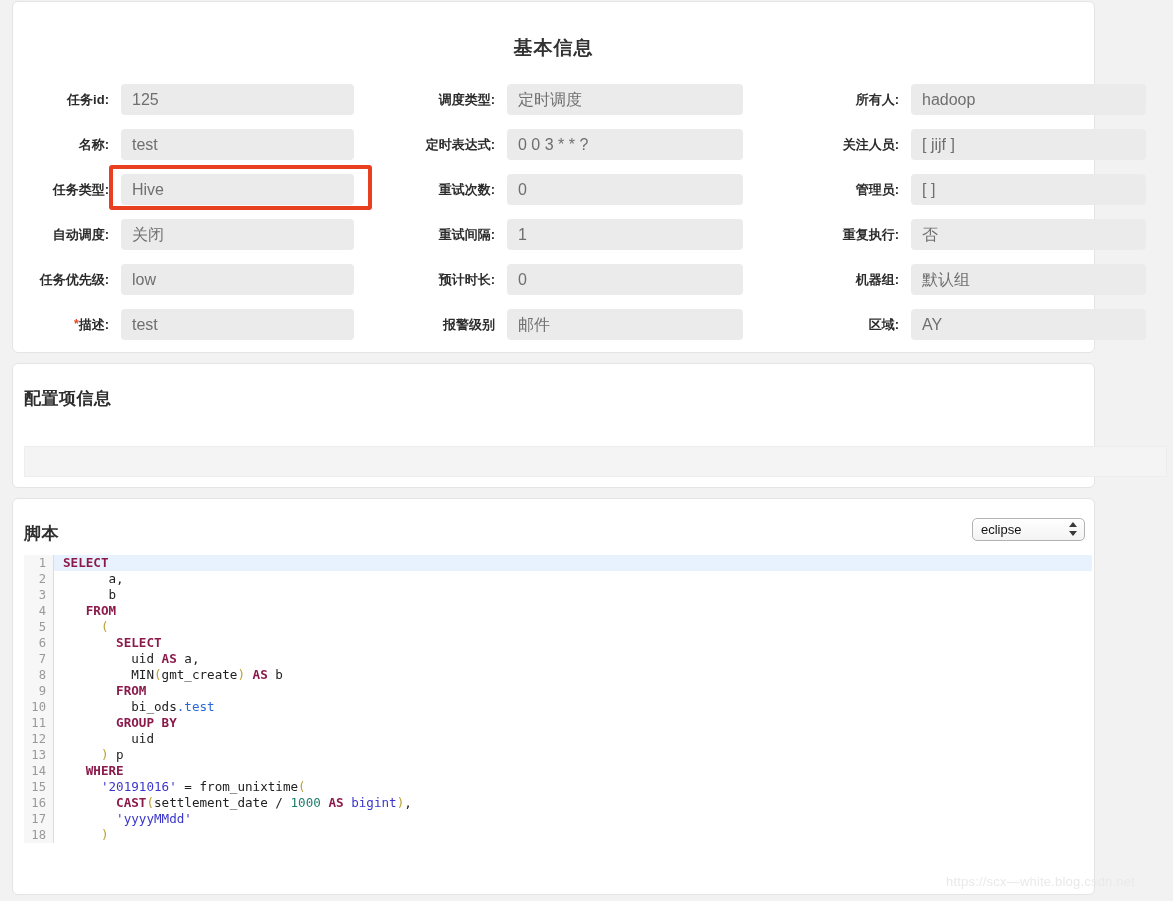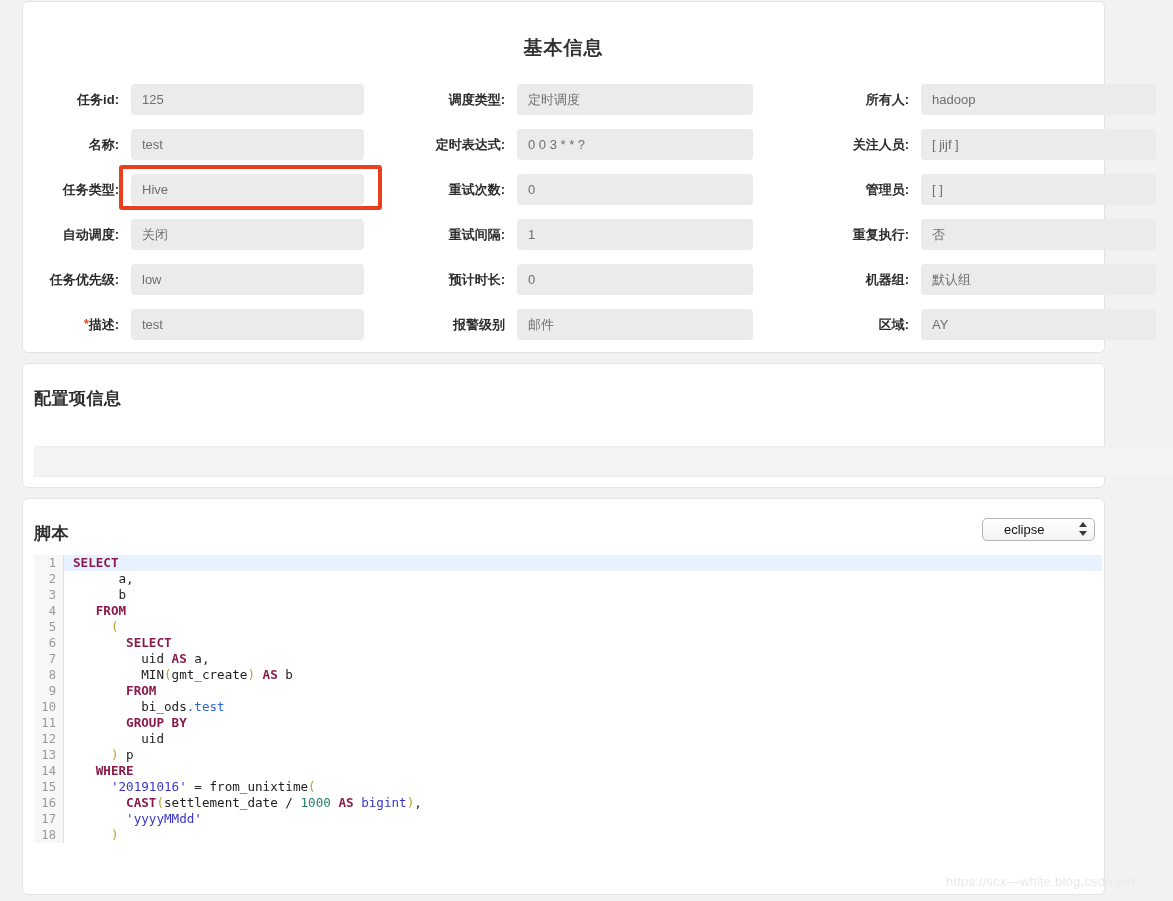--- a/index.html
+++ b/index.html
@@ -13,21 +13,21 @@
     width: 1173px;
     height: 901px;
     position: relative;
     overflow: hidden;
     background: #f2f2f2;
   }
 
   
   .card {
     position: absolute;
-    left: 22px;
+    left: 12px;
     width: 1083px;
     background: #ffffff;
     border: 1px solid #e4e4e4;
     border-radius: 6px;
   }
   #card-basic   { top: 1px;   height: 352px; }
   #card-config  { top: 363px; height: 125px; }
   #card-script  { top: 498px; height: 397px; }
 
   
@@ -79,21 +79,21 @@
     vertical-align: top;
     line-height: 1;
   }
 
   .fld-input {
     background: #ebebeb;
     border: none;
     border-radius: 4px;
     height: 31px;
     line-height: 31px;
-    font-size: 13px;
+    font-size: 16px;
     color: #6f6f6f;
     padding: 0 11px;
     font-family: "Liberation Sans", "DejaVu Sans", sans-serif;
     outline: none;
     display: block;
   }
   .col1 .fld-input { width: 233px; }
   .col2 .fld-input { width: 236px; }
   .col3 .fld-input { width: 235px; }
 
@@ -139,21 +139,21 @@
     right: 9px;
     top: 19px;
     width: 113px;
     height: 23px;
     font-size: 13px;
     font-family: "Liberation Sans", "DejaVu Sans", sans-serif;
     color: #111;
     background: linear-gradient(#ffffff, #f3f3f3);
     border: 1px solid #b3b3b3;
     border-radius: 5px;
-    padding: 0 22px 0 21px;
+    padding: 0 22px 0 8px;
     line-height: 21px;
     cursor: pointer;
     white-space: nowrap;
     overflow: hidden;
   }
   .sel-arrows {
     position: absolute;
     right: 7px;
     top: 3px;
     width: 9px;

